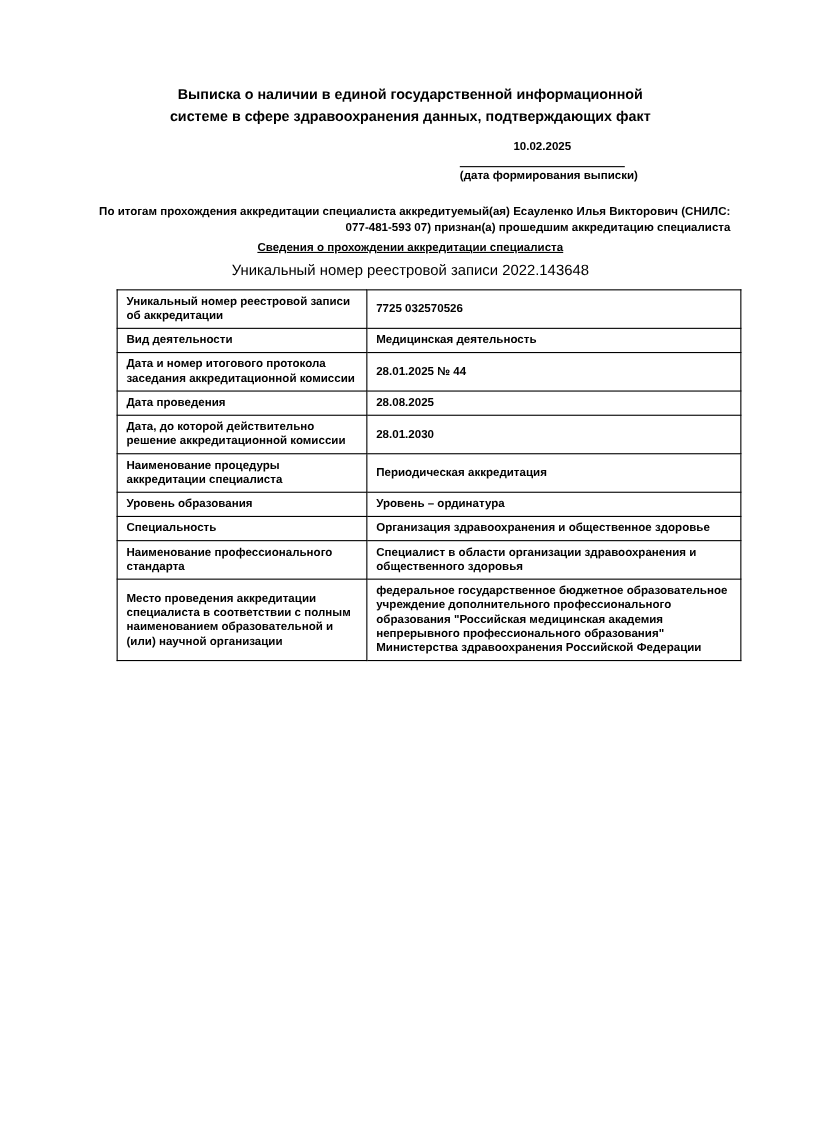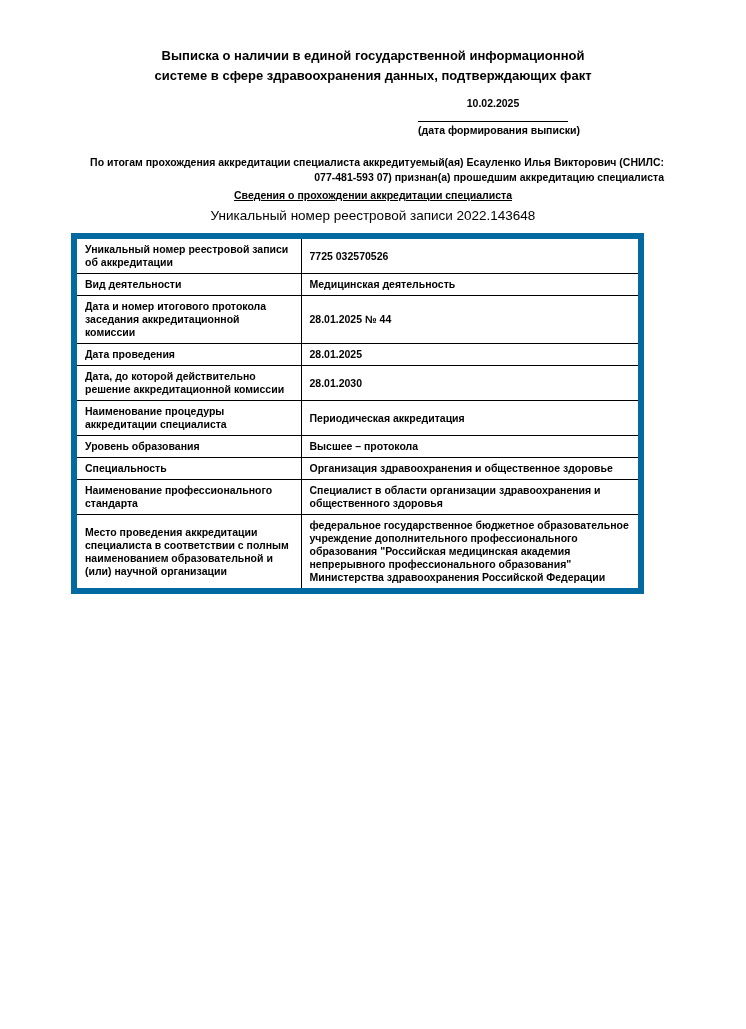--- a/index.html
+++ b/index.html
@@ -10,21 +10,21 @@
   }
   .page {
     position: relative;
     width: 746px;
     height: 1029px;
     margin: 0 auto;
     background: #ffffff;
     overflow: hidden;
   }
   .doc-title {
-    margin-top: 46px;
+    margin-top: 76px;
     text-align: center;
     font-weight: bold;
     font-size: 13px;
     line-height: 20px;
   }
   .date-block {
     width: 150px;
     margin: 10px 0 0 418px;
     text-align: center;
     font-weight: bold;
@@ -56,22 +56,22 @@
   }
   .registry-heading {
     margin-top: 7px;
     text-align: center;
     font-weight: normal;
     font-size: 13.5px;
   }
   table.acc-table {
     border-collapse: collapse;
     width: 567px;
-    margin: 10px 0 0 71px;
-    border: 6px solid #0369a1;
+    margin: 10px 0 0 106px;
+    border: 1px solid #0369a1;
     table-layout: fixed;
   }
   table.acc-table td {
     border: 1.5px solid #000000;
     font-weight: bold;
     font-size: 10.5px;
     line-height: 13px;
     padding: 4px 8px;
     vertical-align: middle;
     word-wrap: break-word;
@@ -109,33 +109,33 @@
         <tr>
           <td class="label-cell">Вид деятельности</td>
           <td class="value-cell">Медицинская деятельность</td>
         </tr>
         <tr>
           <td class="label-cell">Дата и номер итогового протокола заседания аккредитационной комиссии</td>
           <td class="value-cell">28.01.2025 № 44</td>
         </tr>
         <tr>
           <td class="label-cell">Дата проведения</td>
-          <td class="value-cell">28.01.2025</td>
+          <td class="value-cell">28.08.2025</td>
         </tr>
         <tr>
           <td class="label-cell">Дата, до которой действительно решение аккредитационной комиссии</td>
           <td class="value-cell">28.01.2030</td>
         </tr>
         <tr>
           <td class="label-cell">Наименование процедуры аккредитации специалиста</td>
           <td class="value-cell">Периодическая аккредитация</td>
         </tr>
         <tr>
           <td class="label-cell">Уровень образования</td>
-          <td class="value-cell">Высшее – протокола</td>
+          <td class="value-cell">Уровень – ординатура</td>
         </tr>
         <tr>
           <td class="label-cell">Специальность</td>
           <td class="value-cell">Организация здравоохранения и общественное здоровье</td>
         </tr>
         <tr>
           <td class="label-cell">Наименование профессионального стандарта</td>
           <td class="value-cell">Специалист в области организации здравоохранения и общественного здоровья</td>
         </tr>
         <tr>

